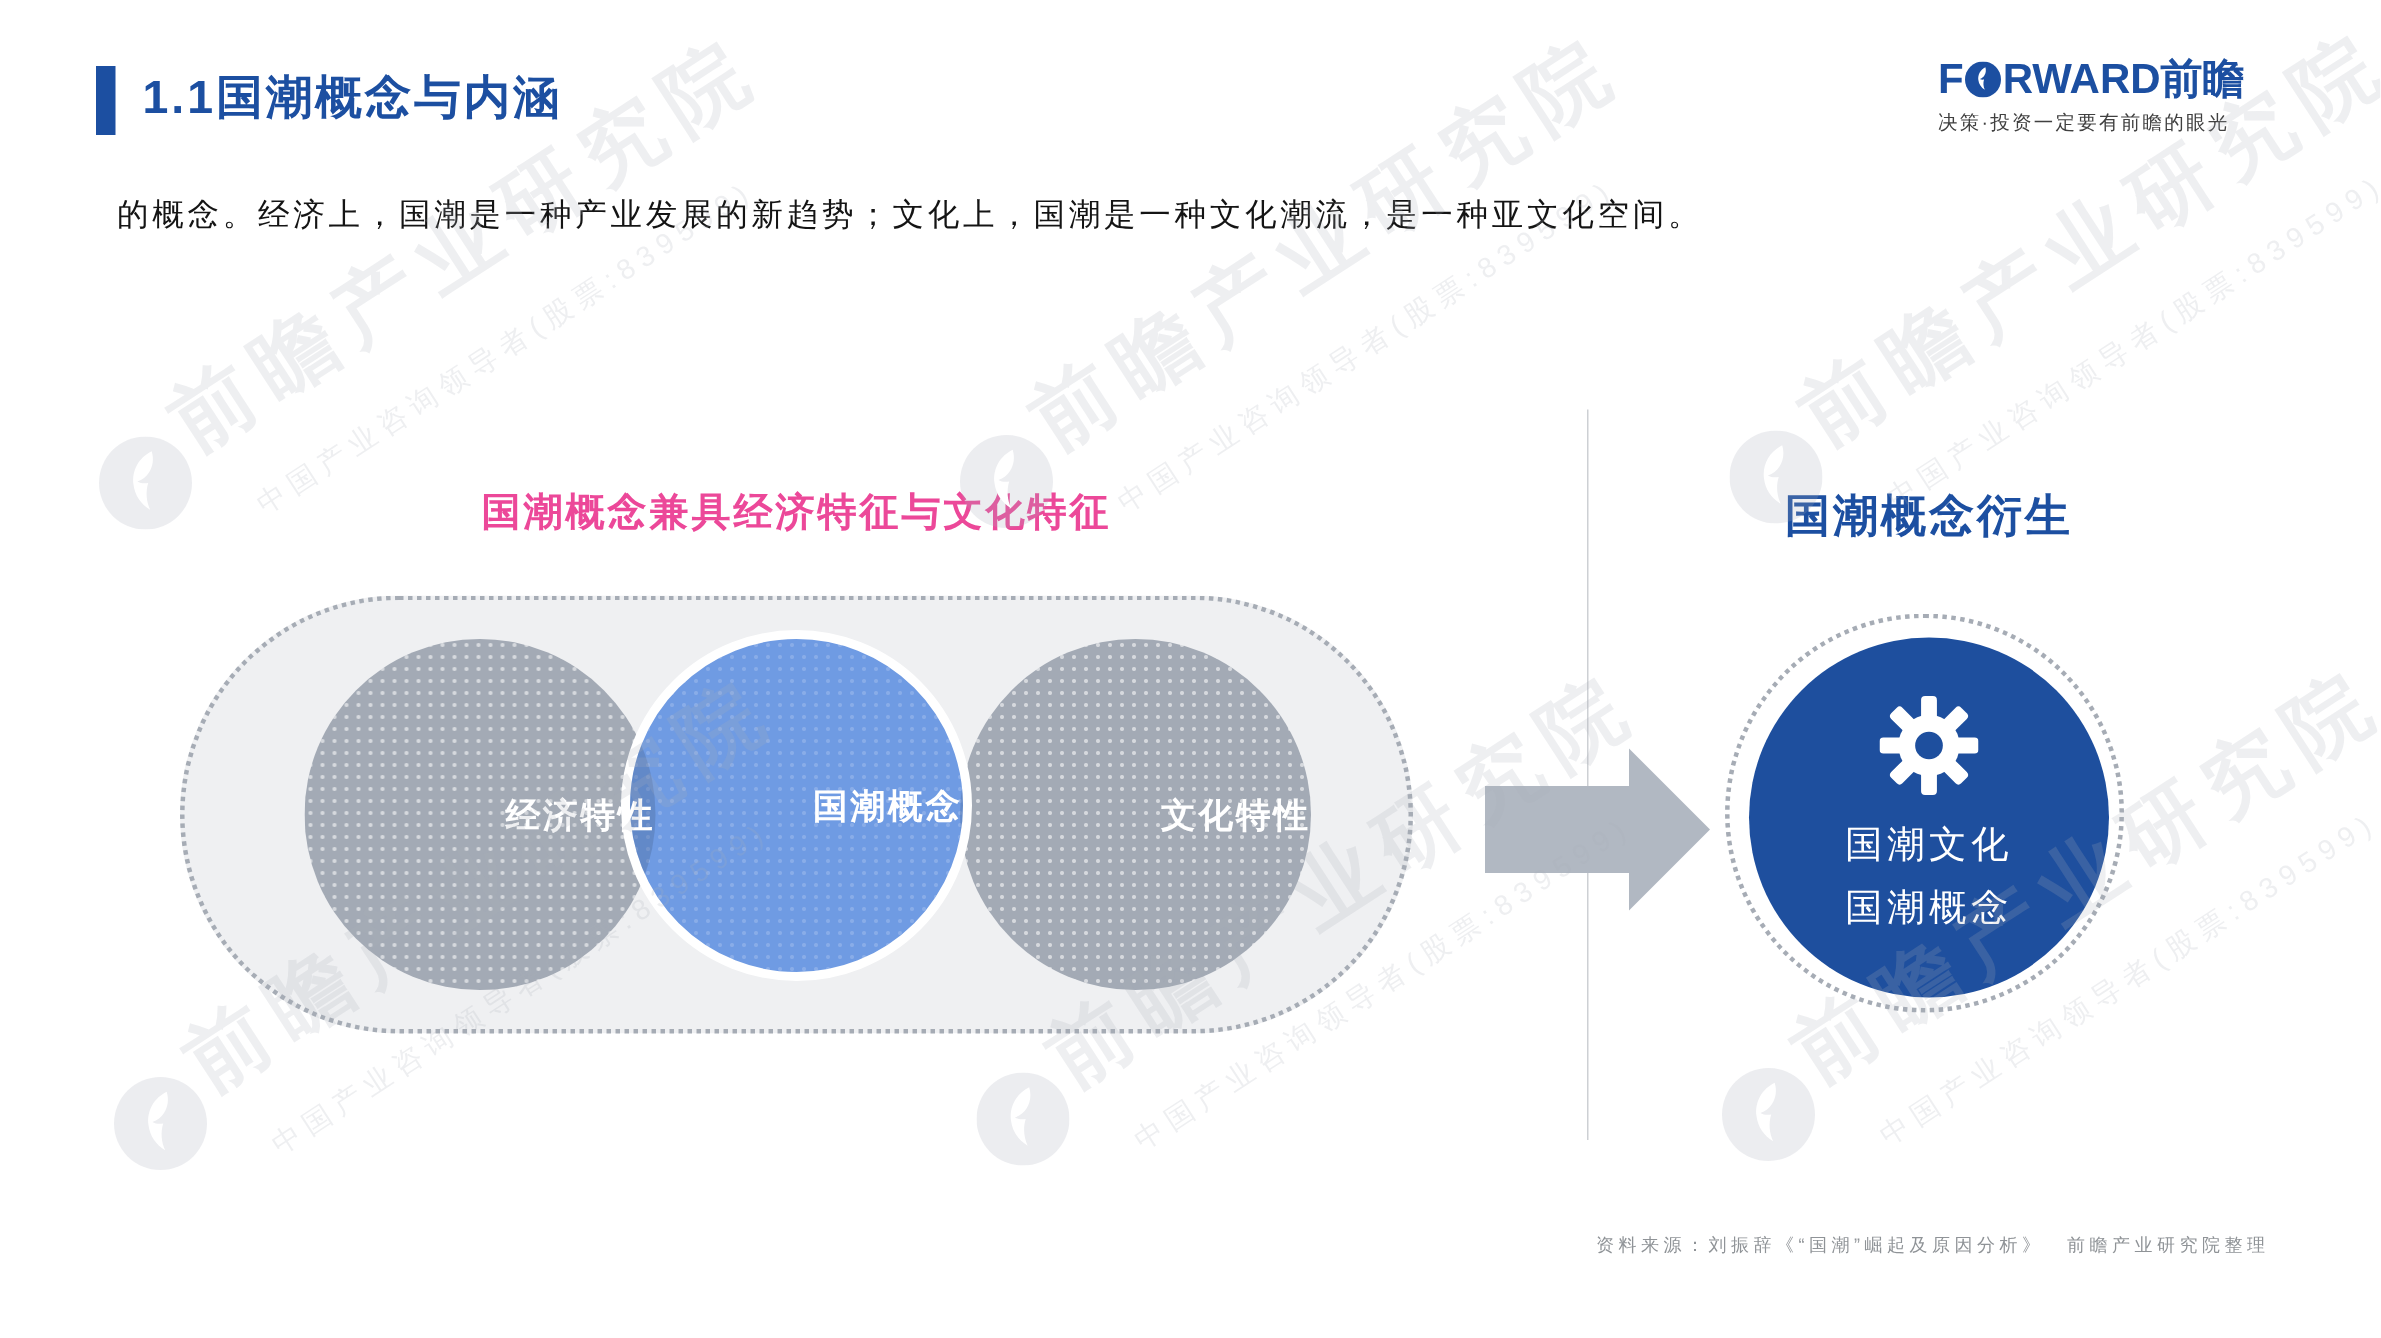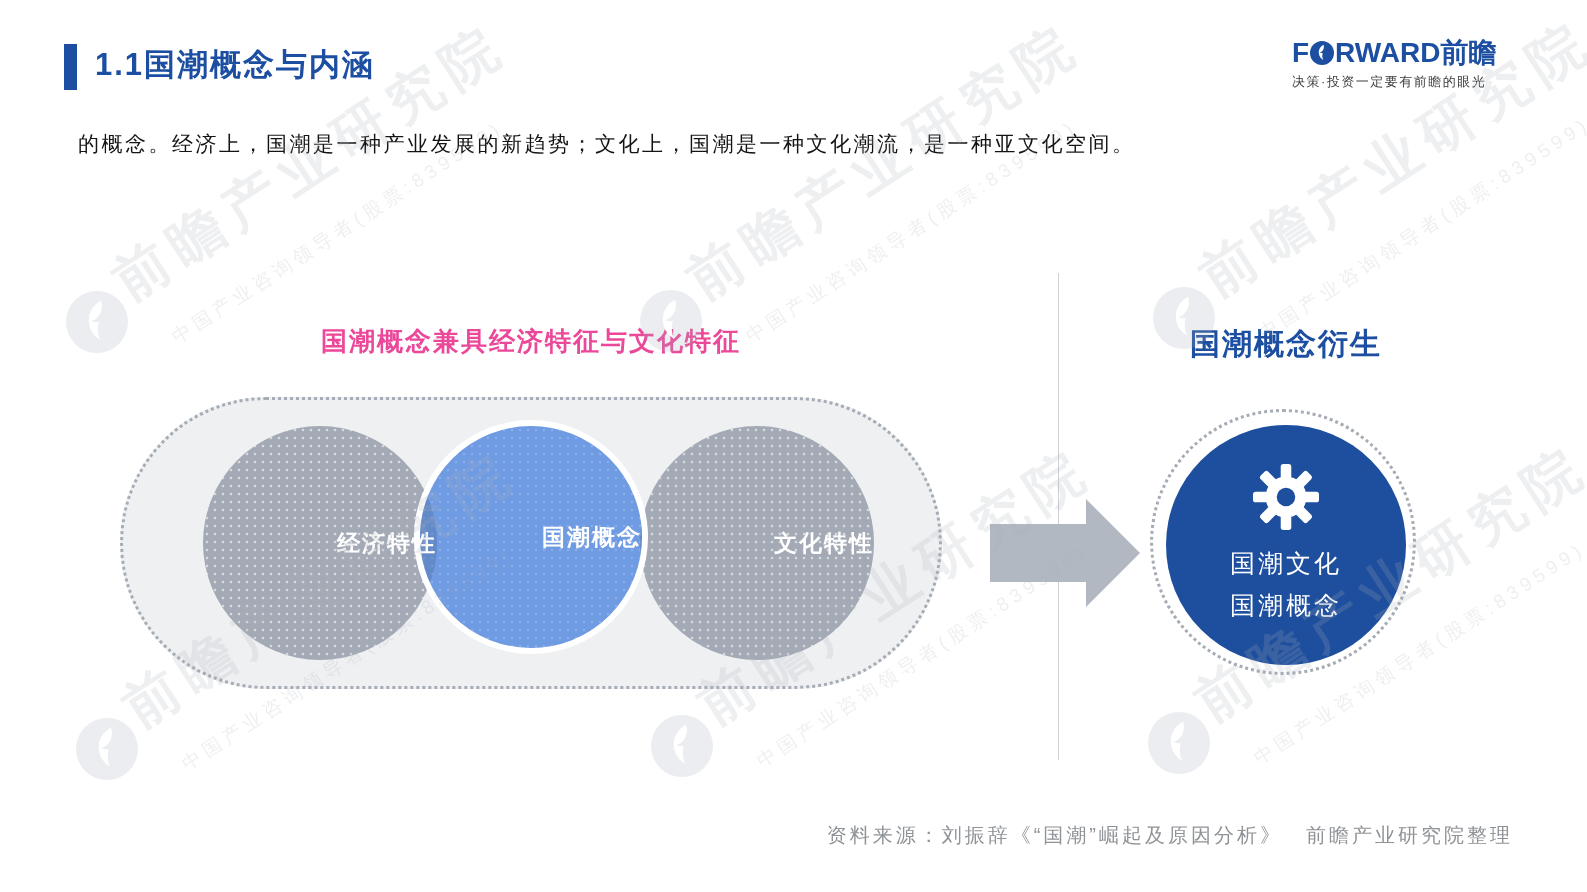--- a/index.html
+++ b/index.html
@@ -79,21 +79,21 @@
   .deriv-circle {
     position:absolute; left:1166px; top:425px; width:240px; height:240px;
     background:#1E4F9E; border-radius:50%;
     display:flex; flex-direction:column; align-items:center; justify-content:center;
   }
   .deriv-circle svg.gear { width:66px; height:66px; margin-bottom:12px; }
   .deriv-line { font-size:25px; font-weight:normal; color:#ffffff; letter-spacing:3px; line-height:42px; white-space:nowrap; }
 
   
   .source-note {
-    position:absolute; right:74px; top:822px; font-size:20px; color:#8F9397; letter-spacing:3px; white-space:nowrap;
+    position:absolute; right:74px; top:822px; font-size:12px; color:#8F9397; letter-spacing:3px; white-space:nowrap;
   }
 
   
   .wm { position:absolute; width:0; height:0; z-index:6; pointer-events:none; }
   .wm-circle { position:absolute; left:-32px; top:-28px; width:62px; height:62px; }
   .wm-big {
     position:absolute; left:38px; top:-70px; height:64px; line-height:64px;
     transform:rotate(-33deg); transform-origin:0 100%;
     font-size:55px; font-weight:bold; letter-spacing:10px;
     color:rgba(168,175,187,0.20); white-space:nowrap;

